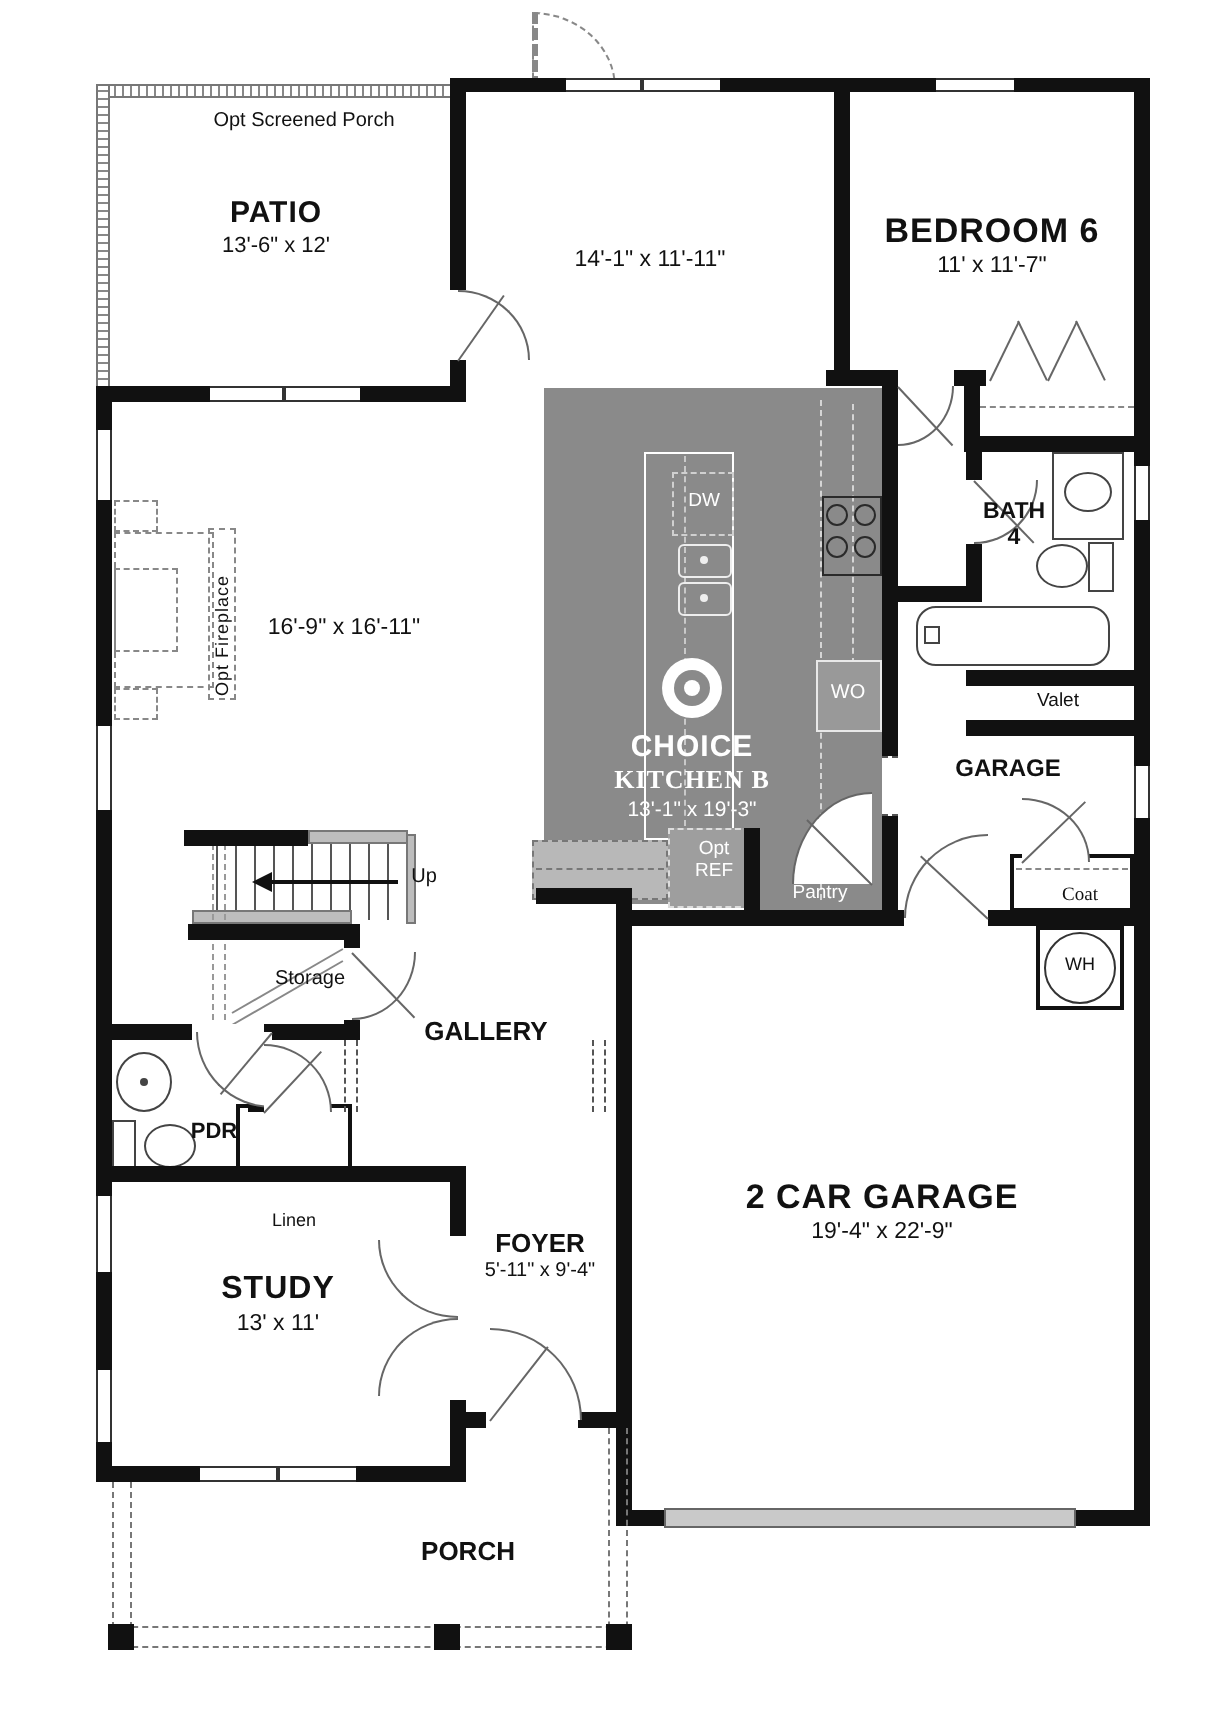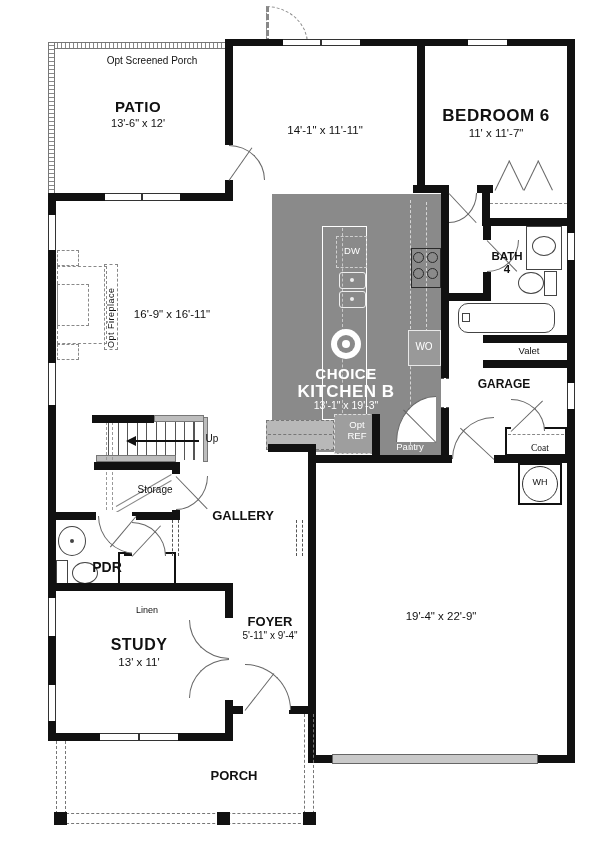--- a/index.html
+++ b/index.html
@@ -236,49 +236,50 @@
   <div class="lbl dims" style="left:138px;top:117px;font-size:11px;">13'-6" x 12'</div>
 
   <div class="lbl dims" style="left:325px;top:124px;">14'-1" x 11'-11"</div>
 
   <div class="lbl big" style="left:496px;top:107px;">BEDROOM 6</div>
   <div class="lbl dims" style="left:496px;top:127px;">11' x 11'-7"</div>
 
   <div class="lbl dims" style="left:172px;top:308px;">16'-9" x 16'-11"</div>
 
   <div class="lbl wht" style="left:346px;top:366px;font-weight:bold;font-size:15px;letter-spacing:.5px;">CHOICE</div>
-  <div class="lbl wht" style="left:346px;top:383px;font-weight:bold;font-size:17px;letter-spacing:.5px;">KITCHEN B</div>
+  <div class="lbl wht" style="left:346px;top:383px;font-weight:bold;font-size:13px;letter-spacing:.5px;font-family:Liberation Serif, serif;">KITCHEN B</div>
   <div class="lbl wht" style="left:346px;top:400px;font-size:10.5px;">13'-1" x 19'-3"</div>
 
   <div class="lbl" style="left:507px;top:250px;font-weight:bold;font-size:11.5px;">BATH</div>
   <div class="lbl" style="left:507px;top:263px;font-weight:bold;font-size:11.5px;">4</div>
 
   <div class="lbl xs" style="left:529px;top:346px;font-size:9.5px;">Valet</div>
   <div class="lbl mid" style="left:504px;top:378px;font-size:12px;">GARAGE</div>
   <div class="lbl xs" style="left:540px;top:443px;font-size:9.5px;font-family:Liberation Serif, serif;">Coat</div>
   <div class="lbl xs wht" style="left:410px;top:442px;font-size:9.5px;">Pantry</div>
   <div class="lbl xs" style="left:540px;top:478px;">WH</div>
 
   <div class="lbl xs wht" style="left:352px;top:246px;font-size:9.5px;">DW</div>
   <div class="lbl wht" style="left:424px;top:341px;font-size:10px;">WO</div>
   <div class="lbl xs wht" style="left:357px;top:420px;font-size:9.5px;">Opt</div>
   <div class="lbl xs wht" style="left:357px;top:431px;font-size:9.5px;">REF</div>
 
   <div class="lbl sm" style="left:212px;top:433px;">Up</div>
   <div class="lbl sm" style="left:155px;top:484px;">Storage</div>
   <div class="lbl mid" style="left:243px;top:509px;">GALLERY</div>
 
-  <div class="lbl" style="left:107px;top:560px;font-weight:bold;font-size:14px;">PDR</div>
+  <div class="lbl" style="left:107px;top:560px;font-weight:bold;font-size:11px;">PDR</div>
   <div class="lbl xs" style="left:147px;top:566px;margin-top:40px;">Linen</div>
 
   <div class="lbl big" style="left:139px;top:636px;font-size:16px;">STUDY</div>
   <div class="lbl dims" style="left:139px;top:656px;">13' x 11'</div>
 
   <div class="lbl mid" style="left:270px;top:615px;">FOYER</div>
   <div class="lbl" style="left:270px;top:630px;font-size:10px;">5'-11" x 9'-4"</div>
 
+  <div class="lbl big" style="left:441px;top:590px;">2 CAR GARAGE</div>
   <div class="lbl dims" style="left:441px;top:610px;">19'-4" x 22'-9"</div>
 
   <div class="lbl mid" style="left:190px;top:769px;margin-left:44px;">PORCH</div>
 
   <div style="position:absolute;left:104px;top:264px;height:82px;writing-mode:vertical-rl;transform:rotate(180deg);font-size:9px;letter-spacing:.5px;border:1px dashed #888;padding:1px 1px;">Opt Fireplace</div>
 
 </div>
 
 </body></html>

